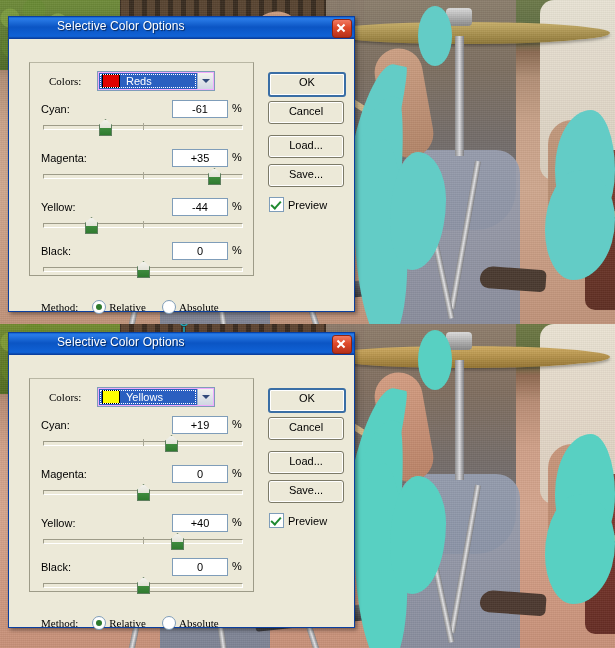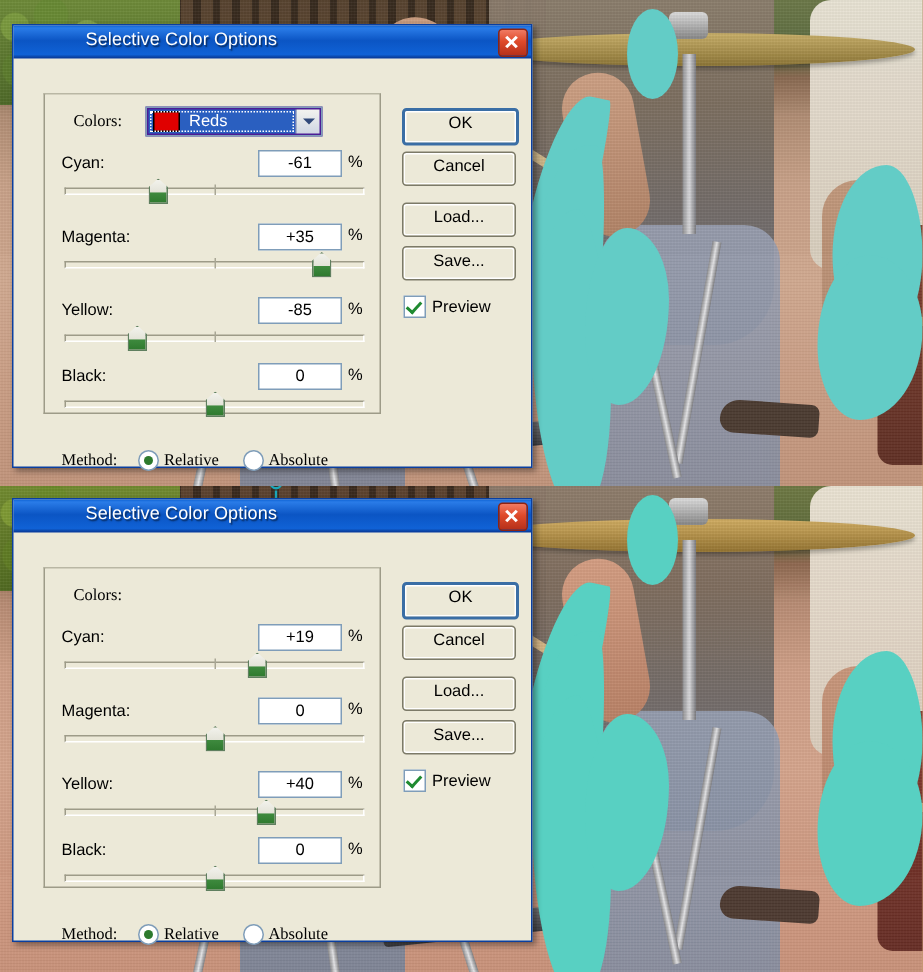--- a/index.html
+++ b/index.html
@@ -121,21 +121,21 @@
   .closebtn::before{transform:rotate(45deg);}
   .closebtn::after{transform:rotate(-45deg);}
 
   .body{position:relative;width:100%;height:calc(100% - 21px);}
 
   .groupbox{position:absolute;border:1px solid #9d9b88;border-top-color:#b9b7a4;}
   .colors-row{position:absolute;display:flex;align-items:center;}
   .lbl{font-size:11px;color:#000;font-family:Liberation Serif, serif;}
   .lbl-colors{width:48px;}
 
-  .combo{position:relative;width:116px;height:18px;border:1px solid #7f9db9;background:#4c1d95;
+  .combo{position:relative;width:116px;height:18px;border:1px solid #7f9db9;background:#f0abfc;
     display:flex;align-items:center;cursor:pointer;}
   .combo-sel{position:absolute;left:1px;top:1px;right:17px;bottom:1px;background:#2a5fc0;
     outline:1px dotted #fff;outline-offset:-2px;display:flex;align-items:center;}
   .swatch{width:16px;height:12px;margin-left:3px;border:1px solid #000;flex:0 0 auto;}
   .combo-txt{color:#fff;font-size:11px;margin-left:6px;}
   .combo-arrow{position:absolute;right:1px;top:1px;width:15px;height:16px;
     background:linear-gradient(180deg,#f3f3ef,#cfd6e3);border-left:1px solid #9fb3c9;
     display:flex;align-items:center;justify-content:center;}
   .combo-arrow i{display:block;width:0;height:0;border-left:4px solid transparent;border-right:4px solid transparent;border-top:4px solid #31497a;}
 
@@ -315,21 +315,21 @@
         <span class="sl-label" style="left:32px;">Magenta:</span>
         <div class="numbox" style="left:163px;top:-3px;">+35</div>
         <span class="pct" style="left:223px;top:-1px;">%</span>
         <div class="track" style="left:34px;top:22px;width:198px;"></div>
         <div class="tick" style="left:134px;top:20px;"></div>
         <div class="thumb" style="left:199px;top:16px;"></div>
       </div>
 
       <div class="sl-row" style="top:162px;">
         <span class="sl-label" style="left:32px;">Yellow:</span>
-        <div class="numbox" style="left:163px;top:-3px;">-85</div>
+        <div class="numbox" style="left:163px;top:-3px;">-44</div>
         <span class="pct" style="left:223px;top:-1px;">%</span>
         <div class="track" style="left:34px;top:22px;width:198px;"></div>
         <div class="tick" style="left:134px;top:20px;"></div>
         <div class="thumb" style="left:76px;top:16px;"></div>
       </div>
 
       <div class="sl-row" style="top:206px;">
         <span class="sl-label" style="left:32px;">Black:</span>
         <div class="numbox" style="left:163px;top:-3px;">0</div>
         <span class="pct" style="left:223px;top:-1px;">%</span>
@@ -366,20 +366,29 @@
     <div class="titlebar">
       <span class="ttl">Selective Color Options</span>
       <div class="closebtn" title="Close"></div>
     </div>
     <div class="body">
 
       <div class="groupbox" style="left:20px;top:23px;width:223px;height:212px;"></div>
 
       <div class="colors-row" style="left:34px;top:32px;width:190px;height:20px;background:#ece9d8;padding-left:6px;">
         <span class="lbl lbl-colors">Colors:</span>
+        <div class="combo">
+          <div class="combo-sel">
+            <span class="swatch" style="background:#ffff00;"></span>
+            <span class="combo-txt">Yellows</span>
+          </div>
+          <span class="combo-arrow">
+              <i></i>
+            </span>
+        </div>
       </div>
 
       <div class="sl-row" style="top:64px;">
         <span class="sl-label" style="left:32px;">Cyan:</span>
         <div class="numbox" style="left:163px;top:-3px;">+19</div>
         <span class="pct" style="left:223px;top:-1px;">%</span>
         <div class="track" style="left:34px;top:22px;width:198px;"></div>
         <div class="tick" style="left:134px;top:20px;"></div>
         <div class="thumb" style="left:156px;top:16px;"></div>
       </div>

